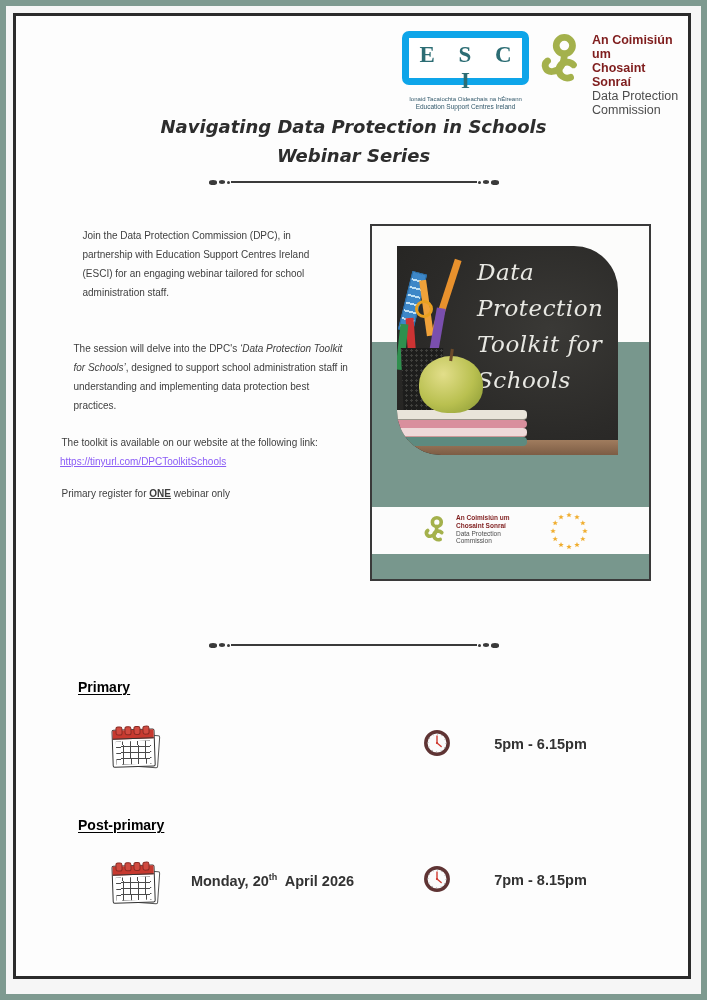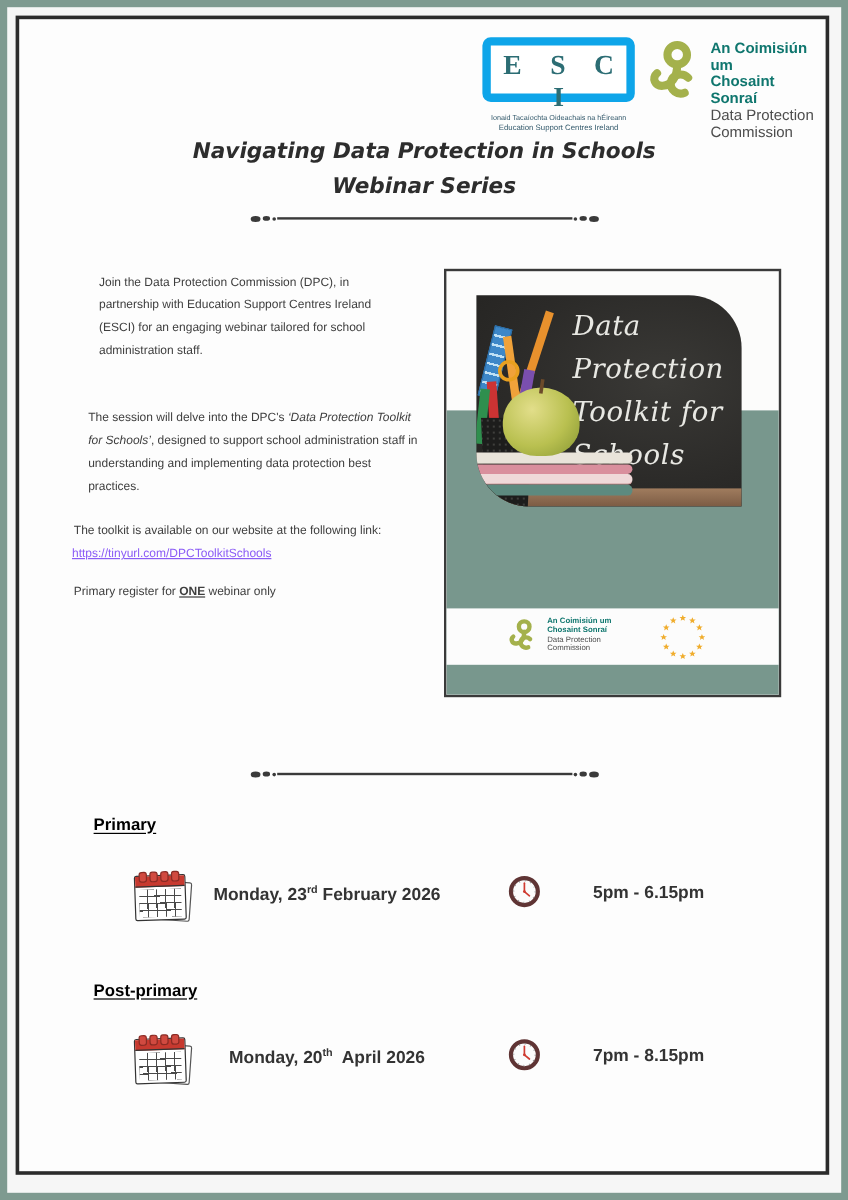--- a/index.html
+++ b/index.html
@@ -26,21 +26,21 @@
     font-family:"Liberation Serif", serif;font-weight:600;
     font-size:23px;letter-spacing:9px;padding-left:9px;color:#2c6d74;line-height:26px;
   }
   .esci-sub1{font-size:6px;color:#33596b;margin-top:2px;}
   .esci-sub2{font-size:6.5px;color:#33596b;margin-top:1px;}
 
   .dpc-logo{position:absolute;left:537px;top:31px;width:150px;height:60px;}
   .dpc-swirl{position:absolute;left:0;top:2px;width:48px;height:54px;}
   .dpc-swirl path, .dpc-swirl circle{stroke:#a4b14c;fill:none;stroke-linecap:round;}
   .dpc-text{position:absolute;left:55px;top:2px;line-height:14px;font-size:12.5px;}
-  .dpc-text .b{font-weight:bold;color:#0f766e;}
+  .dpc-text .b{font-weight:bold;color:#7f1d1d;}
   .dpc-text .g{color:#4d4d4d;}
 
   
   .title{
     position:absolute;left:16px;right:16px;top:112px;text-align:center;
     font-family:"DejaVu Sans", sans-serif;
     font-weight:bold;font-style:italic;font-size:18px;line-height:29px;color:#2d2d2d;
   }
 
   
@@ -66,21 +66,21 @@
   .link{display:block;color:#8b5cf6;text-decoration:underline;margin:0 auto 13px auto;}
   .p5{width:300px;}
 
   
   .cover{
     position:absolute;left:370px;top:224px;width:281px;height:357px;
     box-sizing:border-box;border:2px solid #3a3a3a;background:#fcfcfb;overflow:hidden;
   }
   .cover-green{position:absolute;left:0;right:0;top:116px;bottom:0;background:#78978d;}
   .photo{
-    position:absolute;left:25px;top:20px;width:221px;height:176px;
+    position:absolute;left:25px;top:20px;width:221px;height:209px;
     background:radial-gradient(ellipse at 70% 40%, #3a3936 0%, #2b2a28 60%, #242321 100%);
     border-radius:0 44px 0 44px;overflow:hidden;
   }
   .chalk{position:absolute;left:80px;top:8px;font-family:"DejaVu Serif", serif;
          font-style:italic;font-size:23px;line-height:36px;color:#e8e8e3;letter-spacing:0.5px;}
   .tray{position:absolute;left:0;right:0;bottom:0;height:15px;
         background:linear-gradient(#a07c5e,#7c5c44);z-index:2;}
   .pencil{position:absolute;z-index:1;}
   .ruler{left:8px;top:26px;width:13px;height:58px;background:#3d87c8;border:1px solid #2a6ea8;
          transform:rotate(14deg);
@@ -271,21 +271,20 @@
     <div class="cal-page"></div>
     <div class="cal-body">
       <div class="cal-top"></div>
       <span class="ring r1"></span>
         <span class="ring r2"></span>
         <span class="ring r3"></span>
         <span class="ring r4"></span>
       <div class="cal-grid"></div>
     </div>
   </div>
-  <div class="date date1"><span>Monday, 23</span><sup>rd</sup><span> February 2026</span></div>
 
   <svg class="clock clock1" viewBox="0 0 40 40">
     <circle cx="20" cy="20" r="16" fill="#fbfbfb" stroke="#5f3434" stroke-width="5"></circle>
     <circle cx="20" cy="20" r="13" fill="none" stroke="#8a8a8a" stroke-width="2" stroke-dasharray="1 5.807"></circle>
     <line x1="20" y1="20" x2="20" y2="10" stroke="#cf3a30" stroke-width="2" stroke-linecap="round"></line>
     <line x1="20" y1="20" x2="26" y2="25" stroke="#cf3a30" stroke-width="2" stroke-linecap="round"></line>
     <circle cx="20" cy="20" r="1.6" fill="#cf3a30"></circle>
   </svg>
   <div class="time time1">5pm - 6.15pm</div>
 

